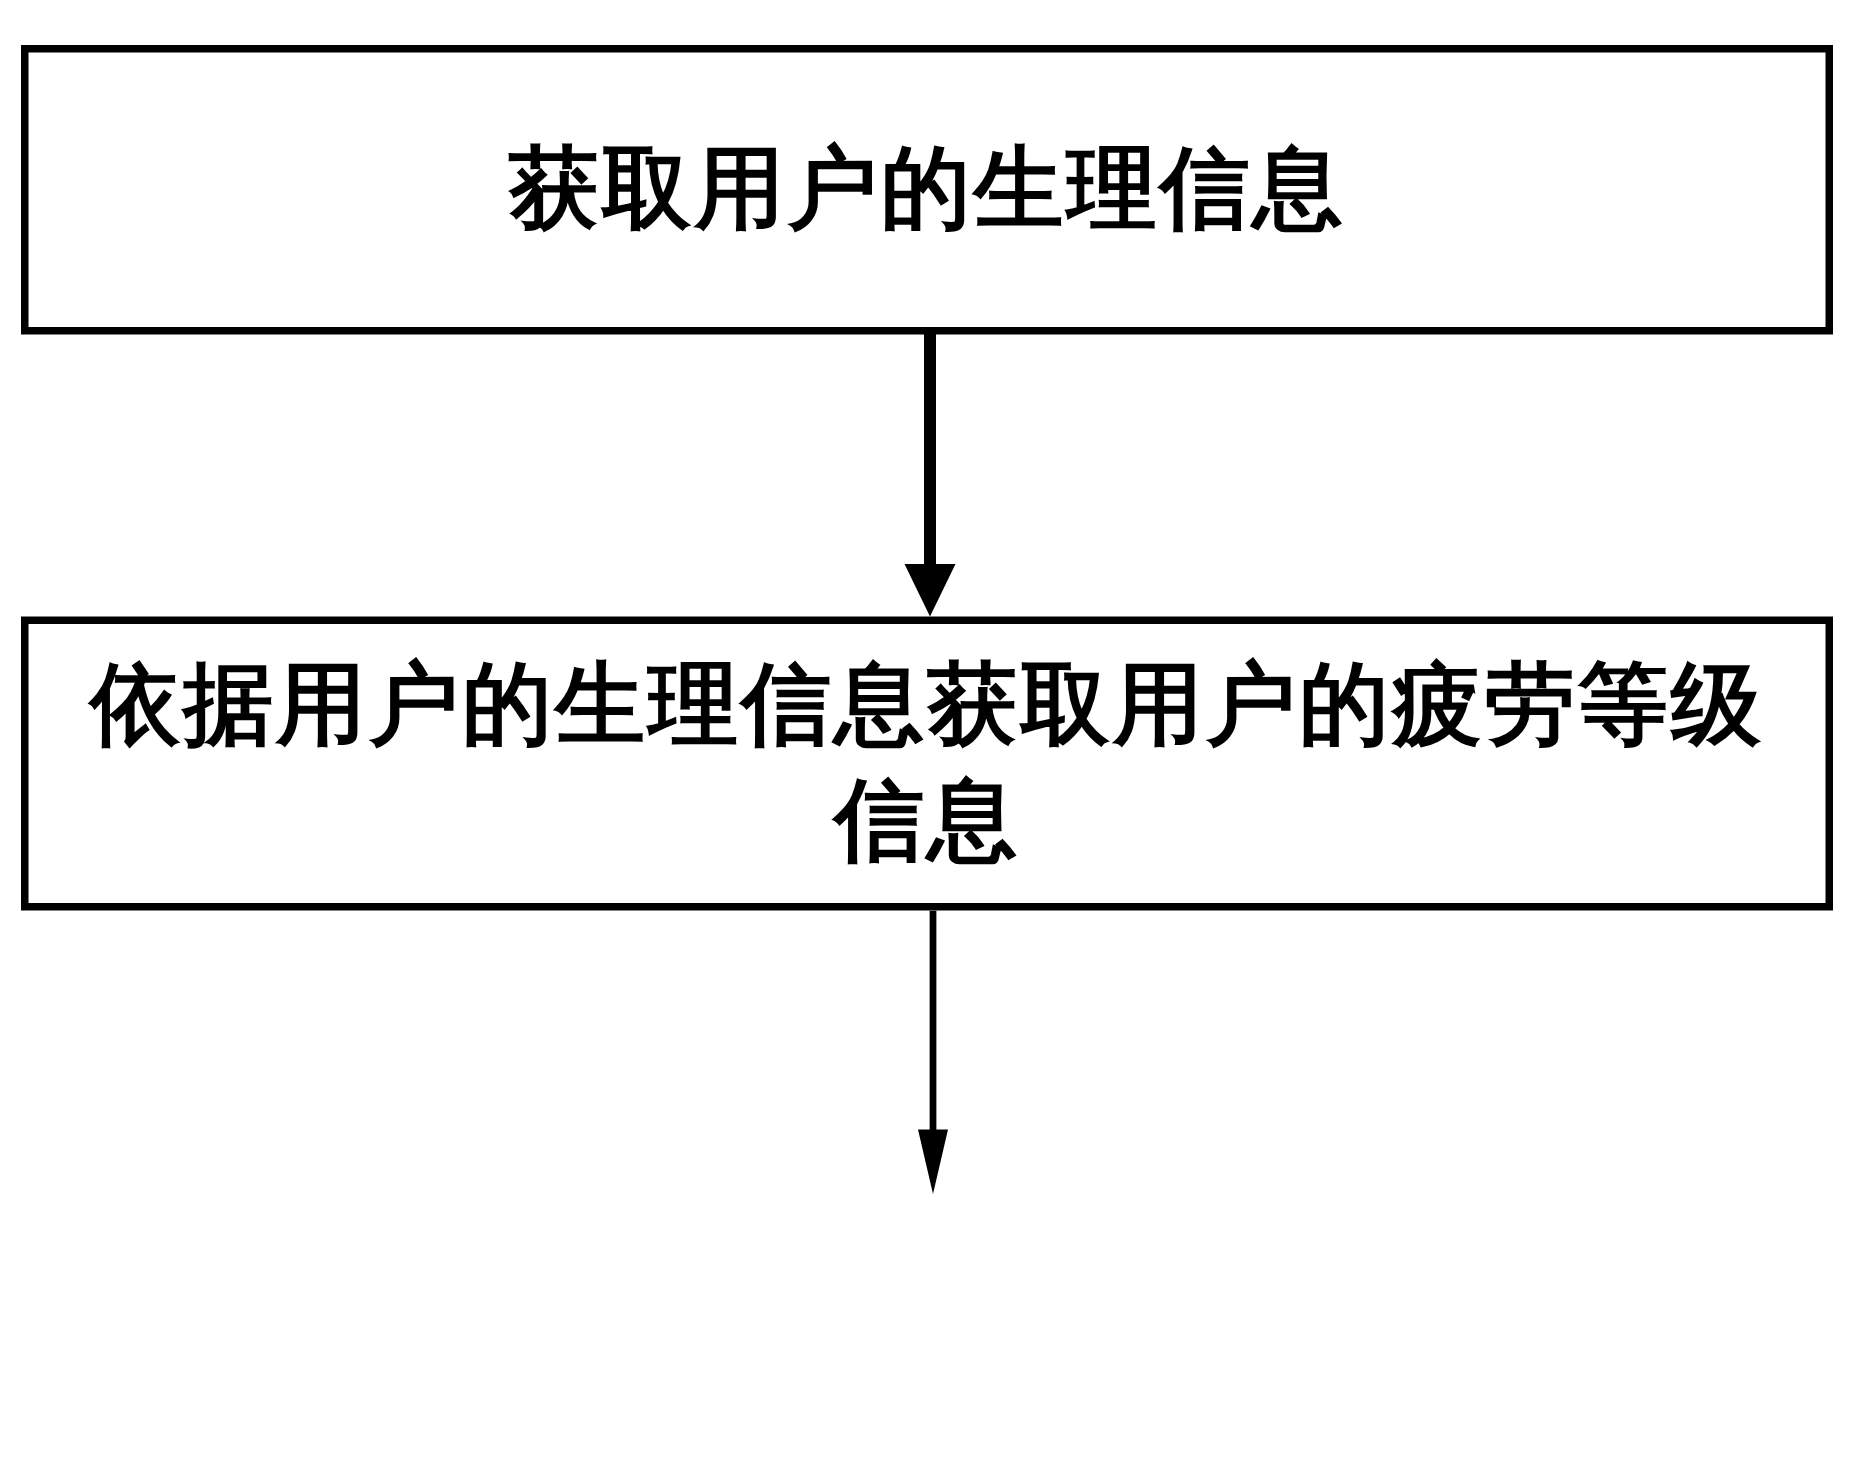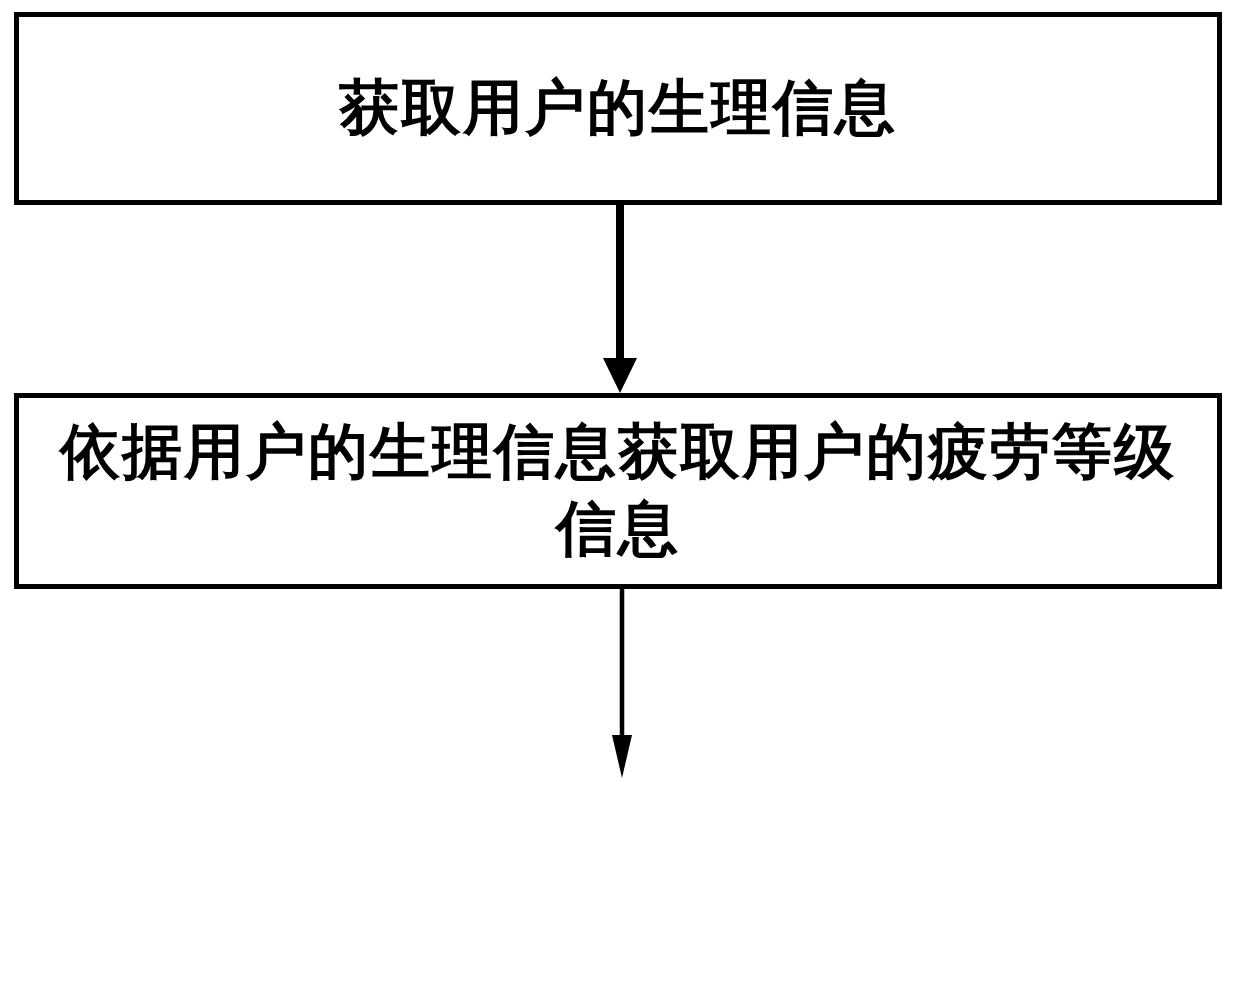--- a/index.html
+++ b/index.html
@@ -7,20 +7,21 @@
     padding: 0;
     background: #ffffff;
   }
   .canvas {
     position: relative;
     width: 1240px;
     height: 923px;
     background: #ffffff;
     font-family: "Liberation Sans", sans-serif;
     overflow: hidden;
+    margin-top: 18px;
   }
   .flow-box {
     position: absolute;
     left: 14px;
     width: 1208px;
     border: 5px solid #000000;
     box-sizing: border-box;
     display: flex;
     align-items: center;
     justify-content: center;

